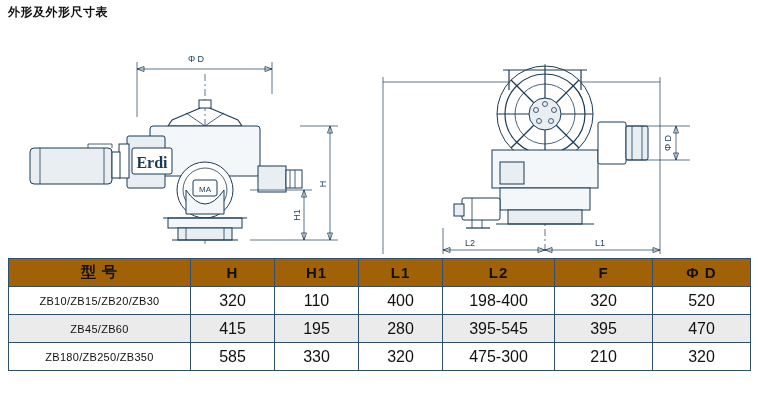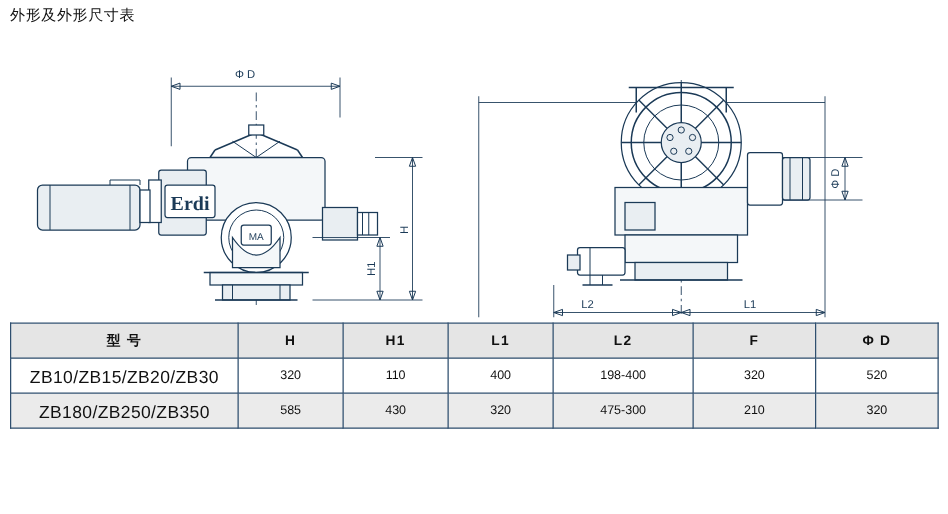--- a/index.html
+++ b/index.html
@@ -9,50 +9,51 @@
     font-family:"Liberation Sans", sans-serif;
     color:#1a1a1a;
     overflow:hidden;
     position:relative;
   }
   #title{
     position:absolute;left:8px;top:5px;
     font-size:12px;line-height:14px;
     color:#111;
     letter-spacing:0.5px;
+    font-weight:bold;
   }
   #drawing{
     position:absolute;left:0;top:22px;width:758px;height:232px;
   }
   #tablewrap{
     position:absolute;left:8px;top:258px;width:742px;
   }
   table{
     border-collapse:collapse;
     width:742px;
     table-layout:fixed;
   }
   table td,table th{
     border:1px solid #2f4f6f;
     text-align:center;
-    font-size:10px;
+    font-size:16px;
     height:27px;
     padding:0;
     color:#111;
   }
   thead th{
-    background:#e5e5e5;
+    background:#a16207;
     font-weight:bold;
-    font-size:11px;
+    font-size:15px;
     letter-spacing:1px;
   }
   tbody tr:nth-child(odd) td{background:#ffffff;}
   tbody tr:nth-child(even) td{background:#ebebeb;}
   tbody td.model{
-    font-size:14px;
+    font-size:11px;
     letter-spacing:0.3px;
   }
   .colw0{width:182px;}
   .colw1{width:84px;}
   .colw2{width:84px;}
   .colw3{width:84px;}
   .colw4{width:112px;}
   .colw5{width:98px;}
   .colw6{width:98px;}
   svg{display:block;}
@@ -252,23 +253,32 @@
       <tr>
         <td class="model">ZB10/ZB15/ZB20/ZB30</td>
         <td>320</td>
         <td>110</td>
         <td>400</td>
         <td>198-400</td>
         <td>320</td>
         <td>520</td>
       </tr>
       <tr>
+        <td class="model">ZB45/ZB60</td>
+        <td>415</td>
+        <td>195</td>
+        <td>280</td>
+        <td>395-545</td>
+        <td>395</td>
+        <td>470</td>
+      </tr>
+      <tr>
         <td class="model">ZB180/ZB250/ZB350</td>
         <td>585</td>
-        <td>430</td>
+        <td>330</td>
         <td>320</td>
         <td>475-300</td>
         <td>210</td>
         <td>320</td>
       </tr>
     </tbody>
   </table>
 </div>
 
 </body></html>

